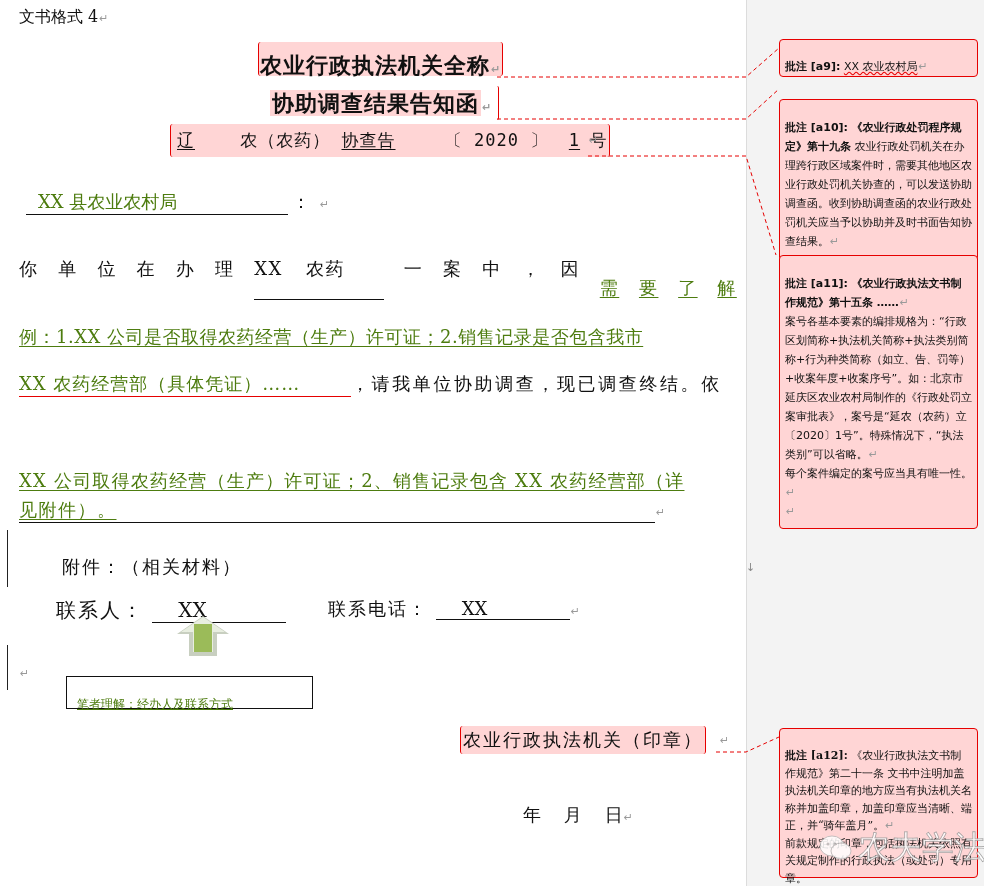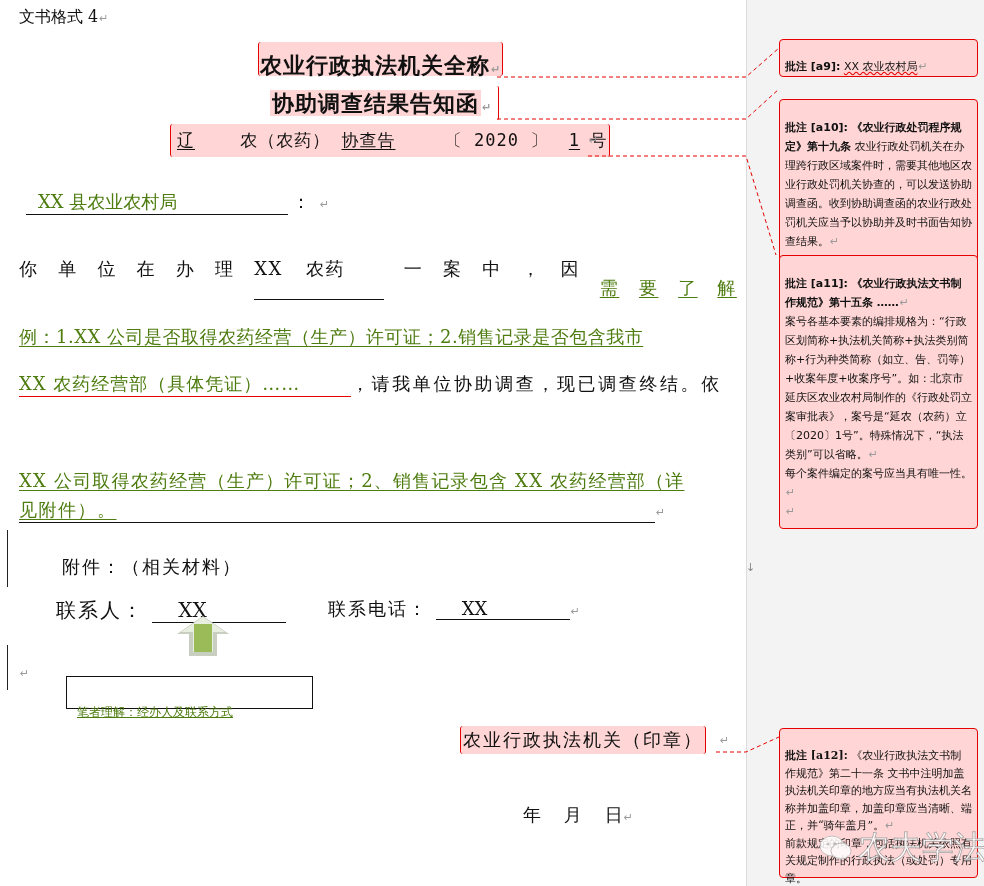--- a/index.html
+++ b/index.html
@@ -107,21 +107,21 @@
 
   <svg class="abs" style="left:175px;top:614px;" width="56" height="44" viewBox="0 0 56 44">
     <polygon points="28,2 54,20 42,20 42,42 14,42 14,20 2,20" fill="#c8cfc0"></polygon>
     <polygon points="28,3 50,18 38,18 38,38 18,38 18,18 6,18" fill="#e8eee0"></polygon>
     <rect x="19" y="10" width="18" height="28" fill="#9bbb59"></rect>
   </svg>
 
   <span class="abs pm" style="left:19px;top:667px;">↵</span>
 
   <div class="abs" style="left:66px;top:676px;width:247px;height:33px;border:1px solid #111;box-sizing:border-box;">
-    <span class="red" style="position:absolute;left:10px;top:8px;font-size:12px;font-family:'DejaVu Sans',sans-serif;text-decoration:underline;">笔者理解：经办人及联系方式</span>
+    <span class="red" style="position:absolute;left:10px;top:0;font-size:12px;font-family:'DejaVu Sans',sans-serif;text-decoration:underline;">笔者理解：经办人及联系方式</span>
   </div>
 
   <div class="abs hl brk" style="left:460px;top:726px;height:28px;line-height:28px;font-size:18px;letter-spacing:2px;padding:0 2px;">
     <span>农业行政执法机关（印章）</span>
   </div>
   <span class="abs pm" style="left:719px;top:734px;">↵</span>
 
   <div class="abs" style="left:500px;top:782px;font-size:18px;white-space:pre;">
     <span>年    月    日</span><span class="pm">↵</span>
   </div>

